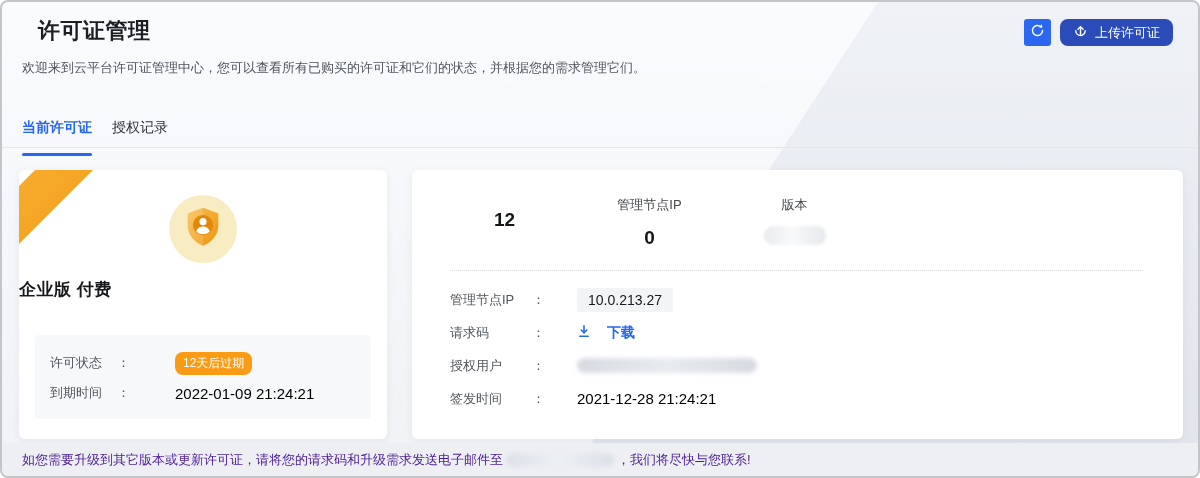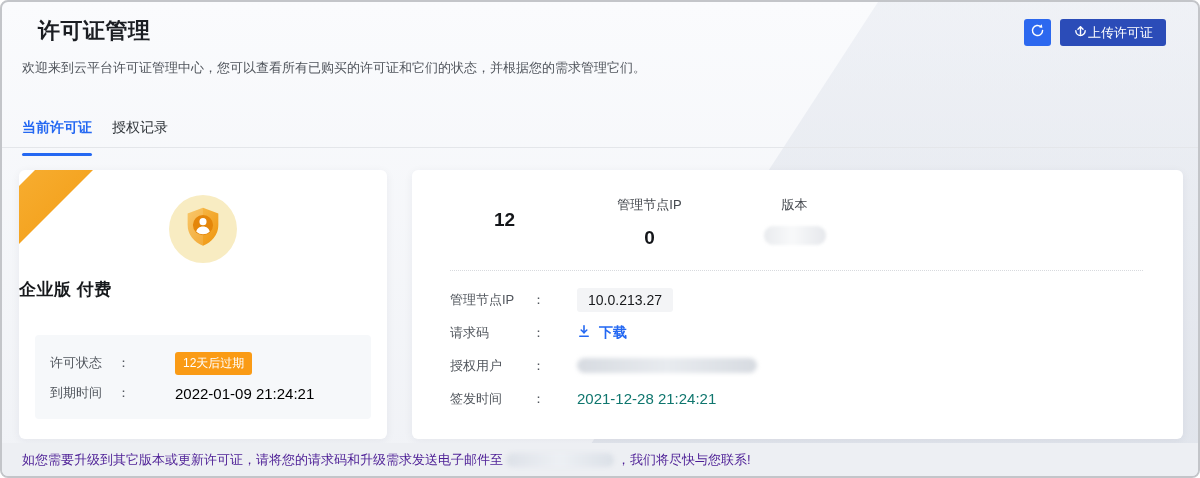--- a/index.html
+++ b/index.html
@@ -13,57 +13,57 @@
   .bg-diagonal {
     position:absolute; top:0; bottom:0; right:-310px; width:630px;
     background:linear-gradient(180deg,rgba(226,230,238,0.45),rgba(220,224,232,0.75));
     transform:skewX(-33deg); transform-origin:100% 0; pointer-events:none;
   }
   
   .page-title { position:absolute; left:20px; top:14px; font-size:22px; font-weight:700; color:#1b1e23; letter-spacing:0.5px;margin-left:16px; }
   .page-subtitle { position:absolute; left:20px; top:57px; font-size:13px; color:#50555c; }
   .btn { position:absolute; top:17px; height:27px; display:flex; align-items:center; justify-content:center; border-radius:3px; cursor:pointer; }
   .btn-refresh { left:1022px; width:27px; background:#2c68ef; }
-  .btn-upload { left:1058px; padding:0 13px; background:#2b4cb8; color:#fff; font-size:13px; }
+  .btn-upload { left:1058px; padding:0 13px; gap:7px; background:#2b4cb8; color:#fff; font-size:13px;border-radius:8px; }
   
   .tabs { position:absolute; left:20px; top:117px; display:flex; gap:20px; }
   .tab { position:relative; font-size:14px; color:#2e3338; cursor:pointer; padding-bottom:10px; }
   .tab.active { color:#2468f2; font-weight:700; }
   .tab.active::after { content:""; position:absolute; left:0; right:0; bottom:-9px; height:3px; border-radius:2px; background:#2468f2; }
   .tabs-divider { position:absolute; left:0; right:0; top:145px; height:1px; background:#e4e6ea; }
   
   .card { position:absolute; top:168px; background:#fff; border-radius:6px; box-shadow:0 2px 10px rgba(30,40,70,0.06); }
   .card-license { left:17px; width:368px; height:269px; overflow:hidden; }
   .card-detail { left:410px; width:771px; height:269px; }
   .ribbon { position:absolute; left:0; top:0; width:90px; height:90px;
     background:linear-gradient(135deg,#f7ad30,#f1990e);
     clip-path:polygon(16px 0, 74px 0, 0 74px, 0 16px); }
   .license-icon-wrap { width:68px; height:68px; border-radius:50%; background:#f8ecc2; margin:25px auto 0; display:flex; align-items:center; justify-content:center; }
   .edition { margin-top:15px; text-align:left; font-size:17px; font-weight:700; color:#17191c; letter-spacing:0.5px; }
   .license-box { position:absolute; left:16px; right:16px; top:165px; height:84px; background:#f6f8fa; border-radius:4px; padding:13px 0 0 15px; }
   .lrow { display:flex; align-items:center; height:30px; }
   .lrow .lbl { width:67px; font-size:13px; color:#51565d; }
   .lrow .colon { font-size:13px; color:#51565d; }
   .lrow .val-wrap { margin-left:45px; display:flex; align-items:center; }
-  .badge-expire { background:#fa9b15; color:#fff; font-size:12px; padding:3px 8px; border-radius:3px; }
+  .badge-expire { background:#fa9b15; color:#fff; font-size:12px; padding:3px 8px; border-radius:8px; }
   .date-val { font-size:15px; font-weight:500; color:#000000; }
   
   .stats { display:flex; margin:26px 0 0 20px; }
   .stat { width:145px; text-align:center; }
   .stat .s-lbl { font-size:13px; color:#43474d; }
   .stat .s-val { margin-top:13px; font-size:19px; font-weight:700; color:#14161a; }
   .dotted-divider { margin:21px 40px 0 38px; border-top:1px dotted #d8dade; }
   .detail-rows { margin:12px 0 0 38px; }
   .drow { display:flex; align-items:center; height:33px; }
   .drow .lbl { width:82px; font-size:13px; color:#51565d; }
   .drow .colon { font-size:13px; color:#51565d; }
   .drow .val-wrap { margin-left:32px; display:flex; align-items:center; }
   .ip-chip { background:#f3f4f6; border-radius:3px; padding:4px 11px; font-size:14px; color:#17191c; }
-  .download-link { display:flex; align-items:center; gap:8px; color:#2468f2; font-size:14px; font-weight:700; cursor:pointer; }
-  .plain-val { font-size:15px; font-weight:500; color:#0f766e; }
+  .download-link { display:flex; align-items:center; gap:16px; color:#2468f2; font-size:14px; font-weight:700; cursor:pointer; }
+  .plain-val { font-size:15px; font-weight:500; color:#000000; }
   
   .redacted { border-radius:8px; filter:blur(2px); }
   .redact-version { width:62px; height:19px; margin:12px auto 0; background:linear-gradient(90deg,#e9ebee,#f8f9fa 45%,#e6e8ec); filter:blur(1.5px); border-radius:9px; }
   .redact-user { width:180px; height:15px; background:linear-gradient(90deg,#d7dbe1,#e8ebef 50%,#d7dbe1); }
   .redact-email { display:inline-block; vertical-align:-3px; width:108px; height:14px; margin:0 3px; background:linear-gradient(90deg,#dde1e8,#edf0f4 50%,#dbe0e7); }
   
   .footer-bar { position:absolute; left:0; right:0; bottom:0; height:33px; background:#edeff3; display:flex; align-items:center; padding-left:20px; font-size:13px; color:#4c1d95; }
   .icon { display:block; }
 </style>
 </head>

